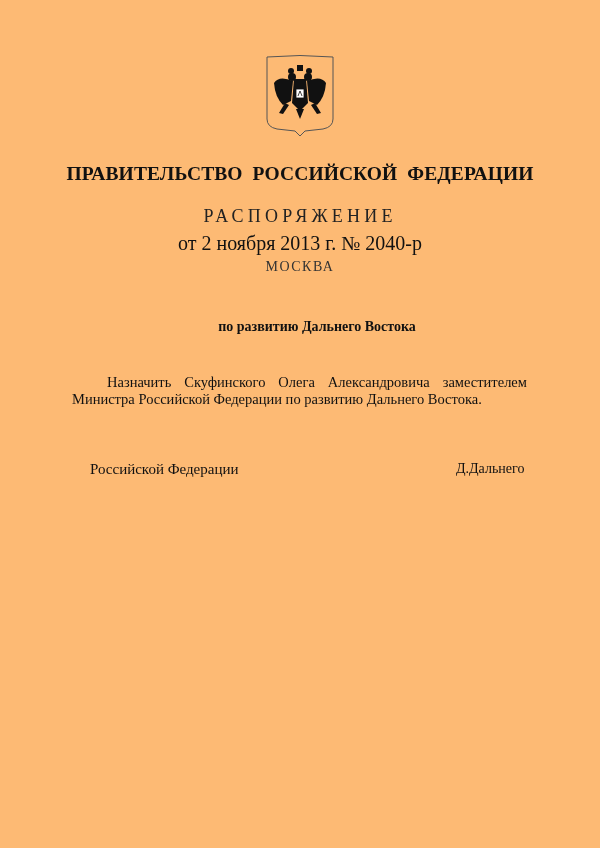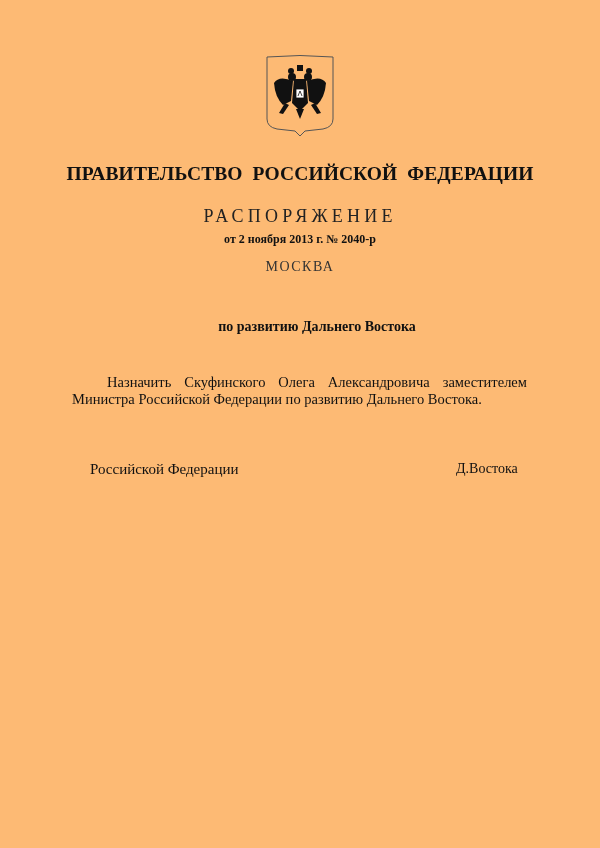--- a/index.html
+++ b/index.html
@@ -4,21 +4,21 @@
   <style>
     html, body { margin:0; padding:0; background:#ffffff; }
     body { width:600px; height:848px; position:relative; overflow:hidden;
            font-family:"Liberation Serif", "DejaVu Serif", serif; color:#111; }
     .page { position:absolute; left:0; top:0; width:600px; height:848px; background:#fdba74; }
     .emblem { position:absolute; left:263px; top:53px; width:74px; height:84px; }
     .abs { position:absolute; white-space:nowrap; }
     .center { left:0; width:600px; text-align:center; }
     .gov { top:163px; font-size:19.5px; font-weight:bold; letter-spacing:0.1px; word-spacing:5px; }
     .doc-type { top:198px; font-size:18px; letter-spacing:4.2px; color:#222;margin-top:8px; }
-    .date { top:232px; font-size:12px;font-weight:bold; }
+    .date { top:232px; font-size:20px; }
     .city { top:259px; font-size:14px; letter-spacing:1.5px; color:#333; }
     .subj { font-size:14px; font-weight:bold; }
     .subj1 { top:303px; }
     .subj2 { top:319px;margin-left:17px; }
     .body1 { left:107px; width:420px; top:374px; font-size:14.5px; display:flex; justify-content:space-between; }
     .body2 { left:72px; top:391px; font-size:14.5px; }
     .sign1 { left:72px; top:444px; font-size:14px; }
     .sign2 { left:90px; top:461px; font-size:15px; }
     .signer { left:456px; top:461px; font-size:14px; }
   </style>
@@ -62,15 +62,15 @@
   <div class="abs body1">
     <span>Назначить</span>
     <span>Скуфинского</span>
     <span>Олега</span>
     <span>Александровича</span>
     <span>заместителем</span>
   </div>
   <div class="abs body2">Министра Российской Федерации по развитию Дальнего Востока.</div>
 
   <div class="abs sign2">Российской Федерации</div>
-  <div class="abs signer">Д.Востока</div>
+  <div class="abs signer">Д.Дальнего</div>
 
 </div>
 
 </body></html>

